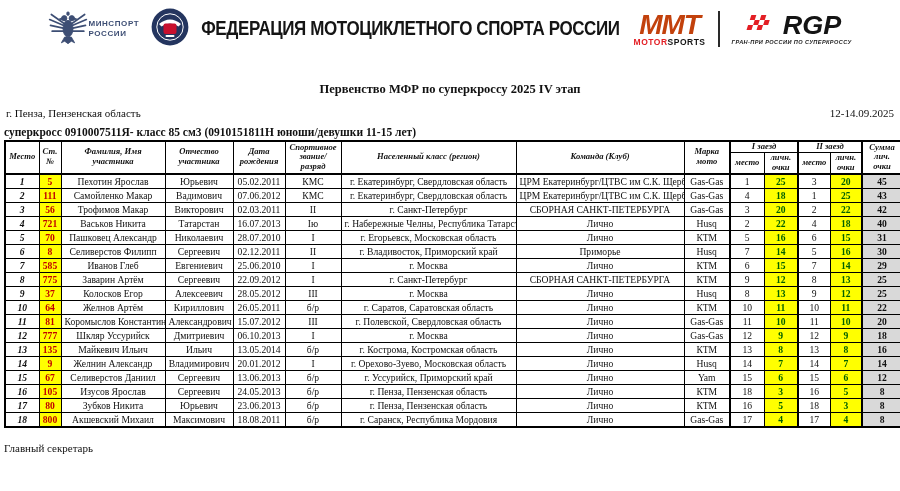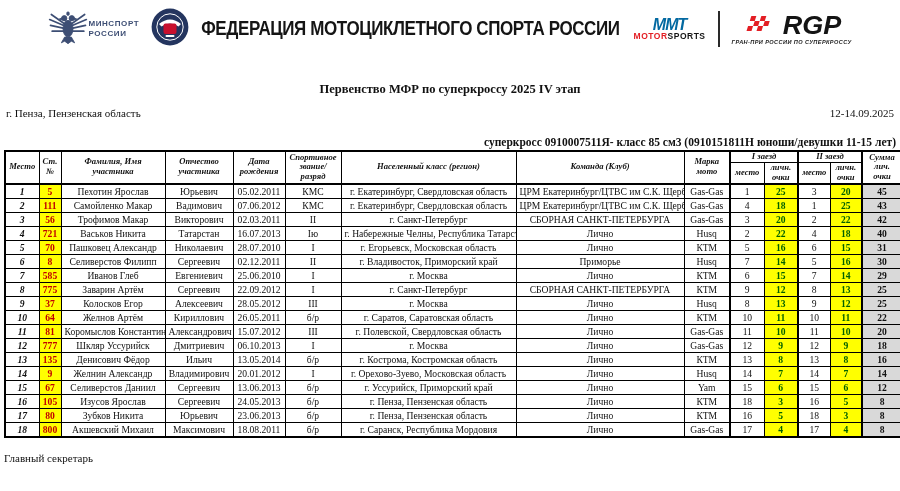--- a/index.html
+++ b/index.html
@@ -5,35 +5,35 @@
   html,body{margin:0;padding:0;background:#ffffff;}
   body{width:900px;height:491px;overflow:hidden;font-family:"Liberation Serif","DejaVu Serif",serif;color:#111;}
   .page{width:892px;margin:0 auto;padding-top:4px;}
 
   
   .logo-strip{display:flex;align-items:center;justify-content:center;gap:12px;height:50px;}
   .minsport{display:flex;align-items:center;}
   .minsport-text{font-family:"Liberation Sans",sans-serif;font-weight:bold;font-size:8px;color:#3d4e74;letter-spacing:.6px;line-height:1.25;}
   .fed-title{font-family:"Liberation Sans",sans-serif;font-weight:bold;font-size:17px;color:#151515;letter-spacing:-0.4px;transform:scaleY(1.15);white-space:nowrap;}
   .mmt{display:flex;flex-direction:column;align-items:center;line-height:1;margin-left:2px;}
-  .mmt-acronym{font-family:"Liberation Sans",sans-serif;font-style:italic;font-weight:900;font-size:16px;color:#0369a1;letter-spacing:-1px;}
+  .mmt-acronym{font-family:"Liberation Sans",sans-serif;font-style:italic;font-weight:900;font-size:28px;color:#c2410c;letter-spacing:-1px;}
   .mmt-words{font-family:"Liberation Sans",sans-serif;font-size:8.5px;font-weight:bold;letter-spacing:.5px;margin-top:-1px;}
   .mmt-words .motor{color:#e31e24;}
   .mmt-words .sports{color:#141414;}
   .logo-divider{width:2px;height:36px;background:#2a2a2a;}
   .rgp{display:flex;flex-direction:column;align-items:center;line-height:1;}
-  .rgp-top{display:flex;align-items:flex-end;gap:7px;}
+  .rgp-top{display:flex;align-items:center;gap:7px;}
   .rgp-acronym{font-family:"Liberation Sans",sans-serif;font-style:italic;font-weight:900;font-size:27px;color:#141414;letter-spacing:0px;transform:scaleY(.95);}
   .rgp-subtitle{font-family:"Liberation Sans",sans-serif;font-style:italic;font-weight:bold;font-size:5.6px;color:#1a1a1a;letter-spacing:.4px;margin-top:1px;white-space:nowrap;}
 
   
   .title1{text-align:center;font-weight:bold;font-size:12.5px;margin-top:28px;}
   .title2{text-align:center;font-weight:bold;font-size:12.5px;margin-top:8px;}
   .venue-row{display:flex;justify-content:space-between;font-size:11px;margin-top:10px;padding:0 2px;}
-  .class-line{text-align:right;font-weight:bold;font-size:11.5px;margin-top:17px;margin-bottom:2px;}
+  .class-line{text-align:left;font-weight:bold;font-size:11.5px;margin-top:7px;margin-bottom:2px;}
 
   
   table.results{border-collapse:collapse;table-layout:fixed;width:892px;border:2px solid #000;}
   table.results th,table.results td{border:1px solid #000;padding:0 3px;overflow:hidden;white-space:nowrap;}
   table.results thead{border-bottom:2px solid #000;}
   table.results th{font-style:italic;font-weight:bold;font-size:8.6px;text-align:center;line-height:1.15;white-space:normal;}
   th.small-h{font-size:7.2px;}
   table.results td{font-size:9.6px;height:13px;text-align:center;}
   td.al{text-align:left;}
   .col-place td,.c-place{font-style:italic;font-weight:bold;}
@@ -358,21 +358,21 @@
           <td>Gas-Gas</td>
           <td class="bl2">12</td>
           <td class="c-pts">9</td>
           <td class="bl2">12</td>
           <td class="c-pts">9</td>
           <td class="c-total bl2">18</td>
         </tr>
         <tr>
           <td class="c-place">13</td>
           <td class="c-num">135</td>
-          <td class="al">Денисович Фёдор</td>
+          <td class="al">Майкевич Ильич</td>
           <td class="al">Ильич</td>
           <td class="al">13.05.2014</td>
           <td>б/р</td>
           <td class="al">г. Кострома, Костромская область</td>
           <td class="al">Лично</td>
           <td>КТМ</td>
           <td class="bl2">13</td>
           <td class="c-pts">8</td>
           <td class="bl2">13</td>
           <td class="c-pts">8</td>

